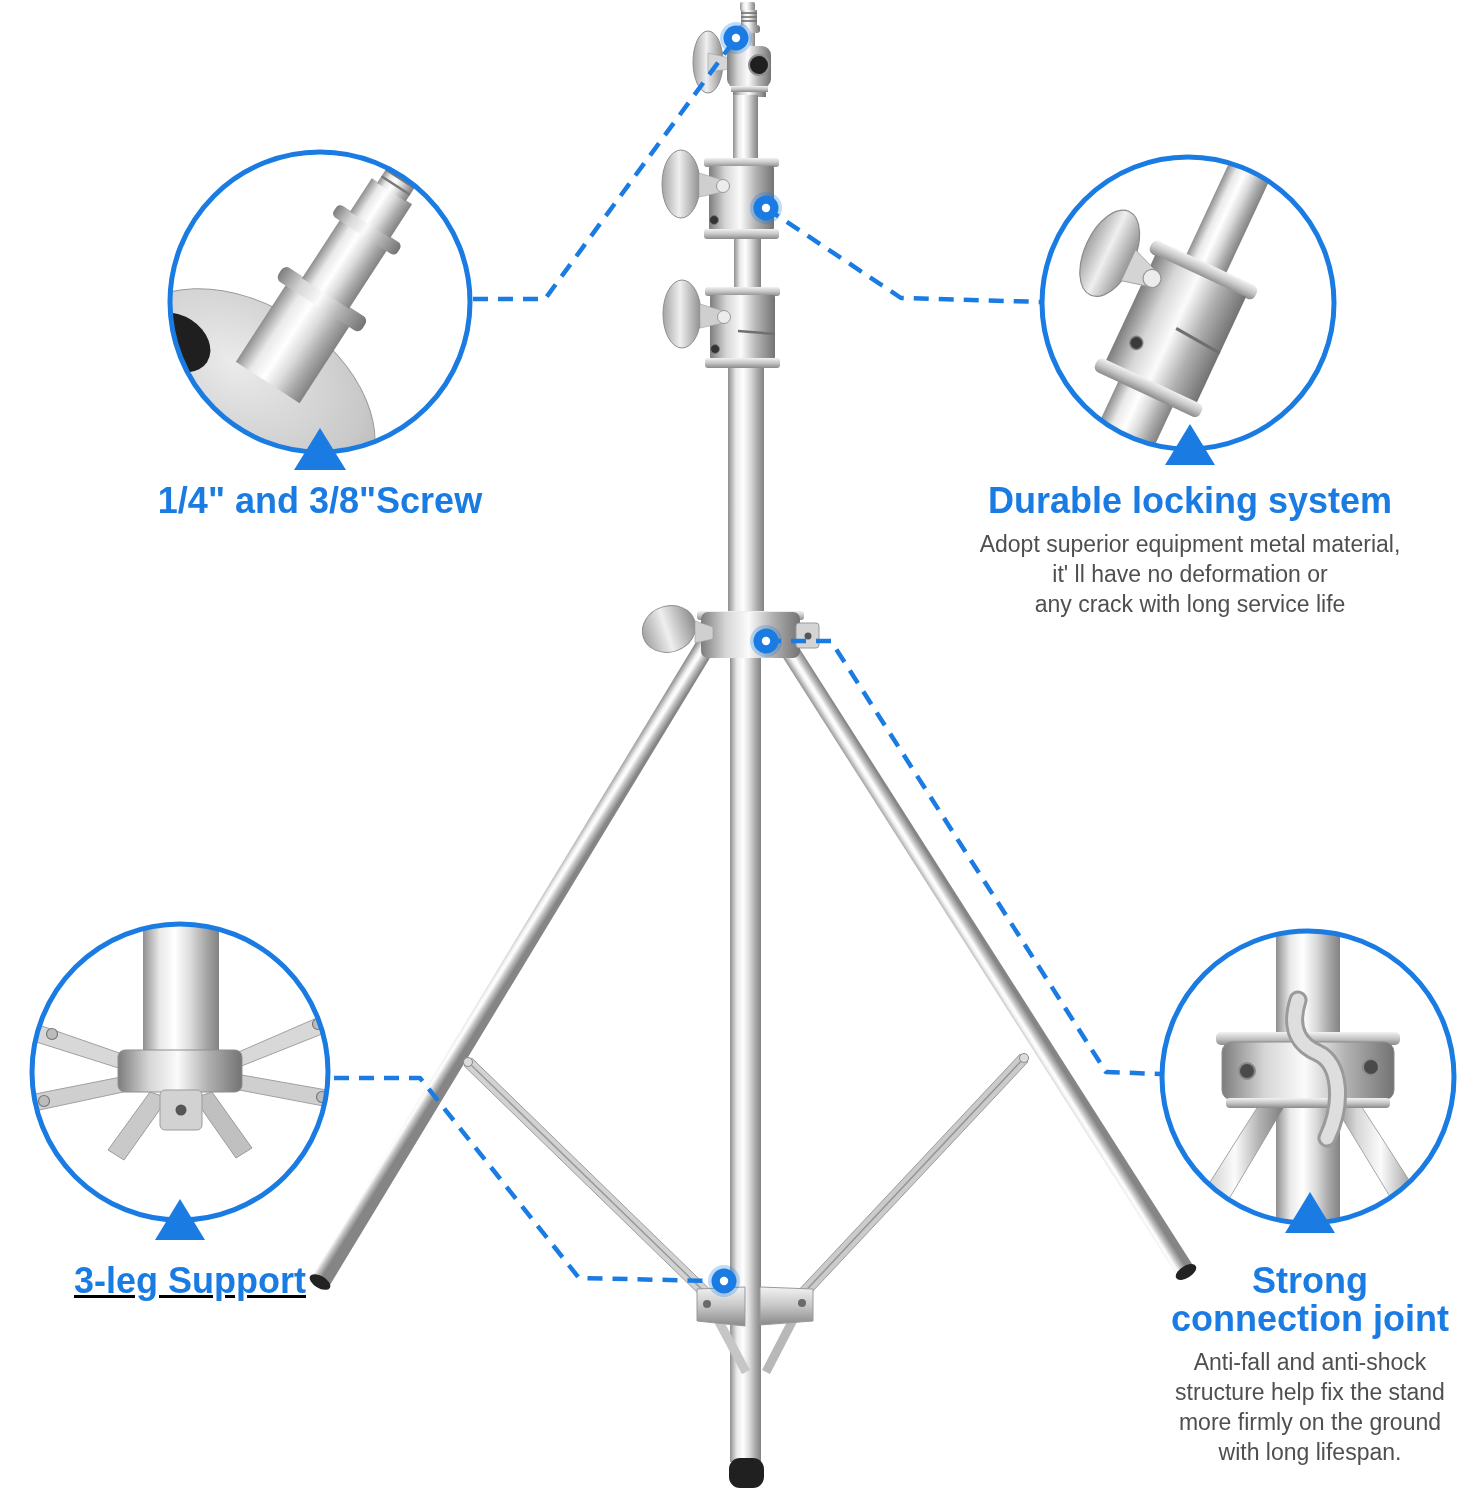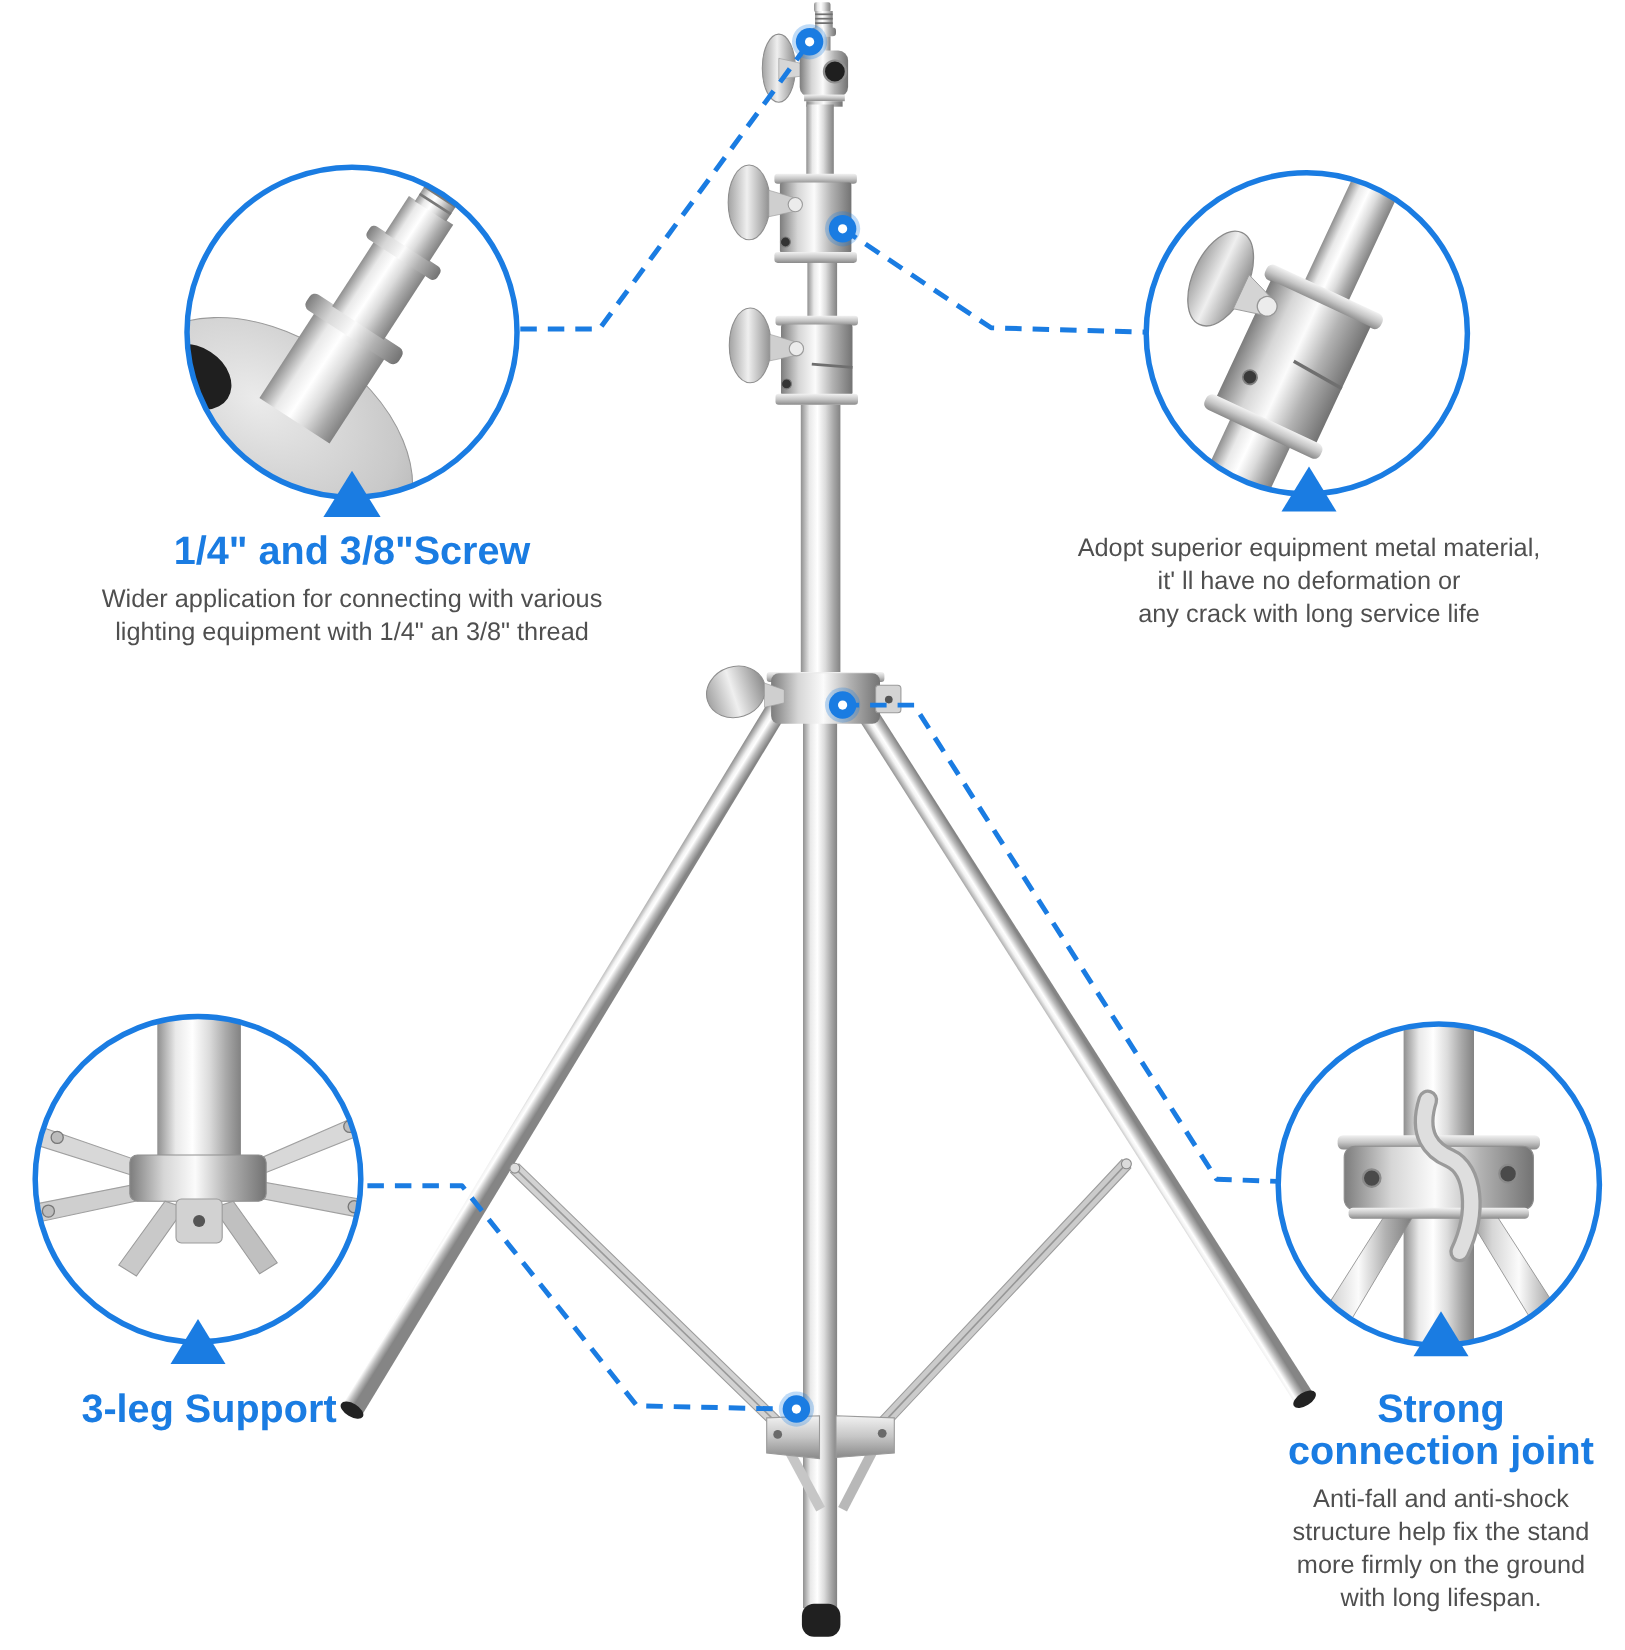--- a/index.html
+++ b/index.html
@@ -261,31 +261,30 @@
     <g>
       <circle cx="724" cy="1281" r="16" class="acc-f" opacity="0.28"></circle>
       <circle cx="724" cy="1281" r="12.5" class="acc-f"></circle>
       <circle cx="724" cy="1281" r="4.2" fill="#ffffff"></circle>
     </g>
   </g>
 </svg>
 
 <div class="callout-text" style="left:55px; top:482px; width:530px;">
   <h2 class="callout-title">1/4" and 3/8"Screw</h2>
-  <p class="callout-body">Wider application for connecting with various
-lighting equipment with 1/4" an 3/8" thread</p>
 </div>
 
 <div class="callout-text" style="left:925px; top:482px; width:530px;">
+  <h2 class="callout-title">Durable locking system</h2>
   <p class="callout-body">Adopt superior equipment metal material,
 it' ll have no deformation or
 any crack  with long service life</p>
 </div>
 
-<div class="callout-text" style="left:0px; top:1262px; width:380px;">
+<div class="callout-text" style="left:0px; top:1262px; width:380px;text-decoration:underline;">
   <h2 class="callout-title">3-leg Support</h2>
 </div>
 
 <div class="callout-text" style="left:1130px; top:1262px; width:360px;">
   <h2 class="callout-title">Strong
 connection joint</h2>
   <p class="callout-body">Anti-fall and anti-shock
 structure help fix the stand
 more firmly on the ground
 with long lifespan.</p>

